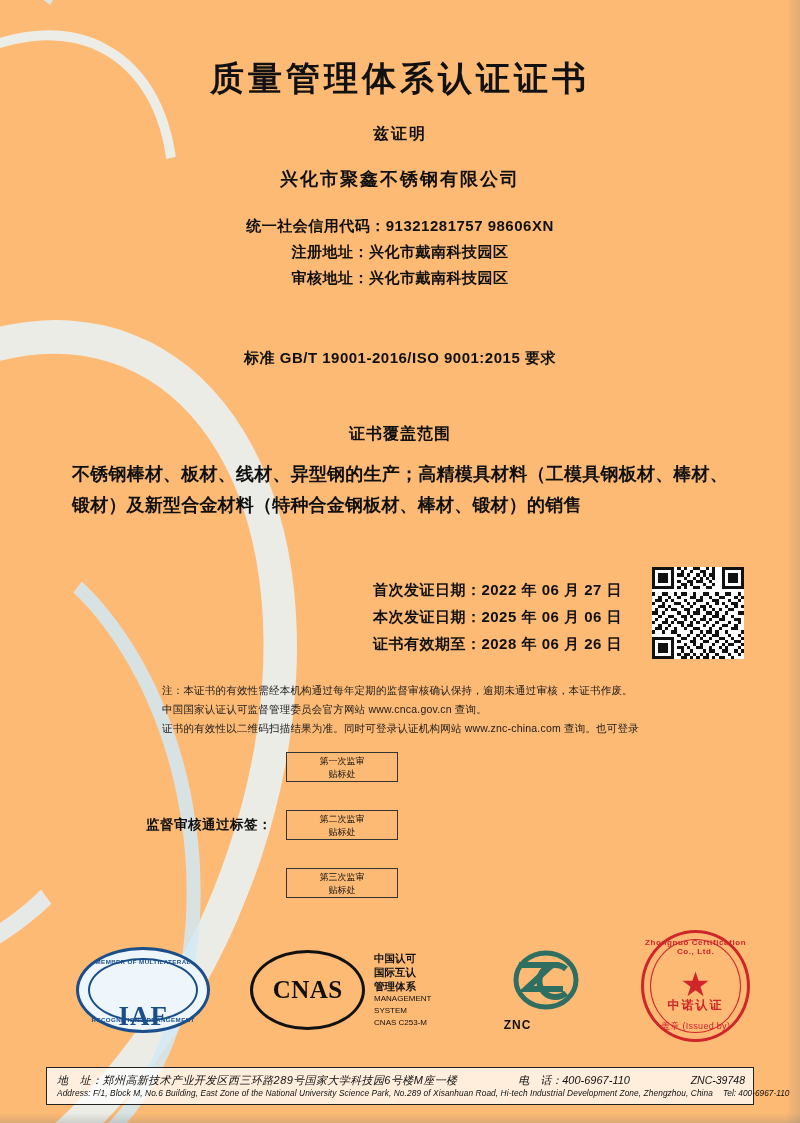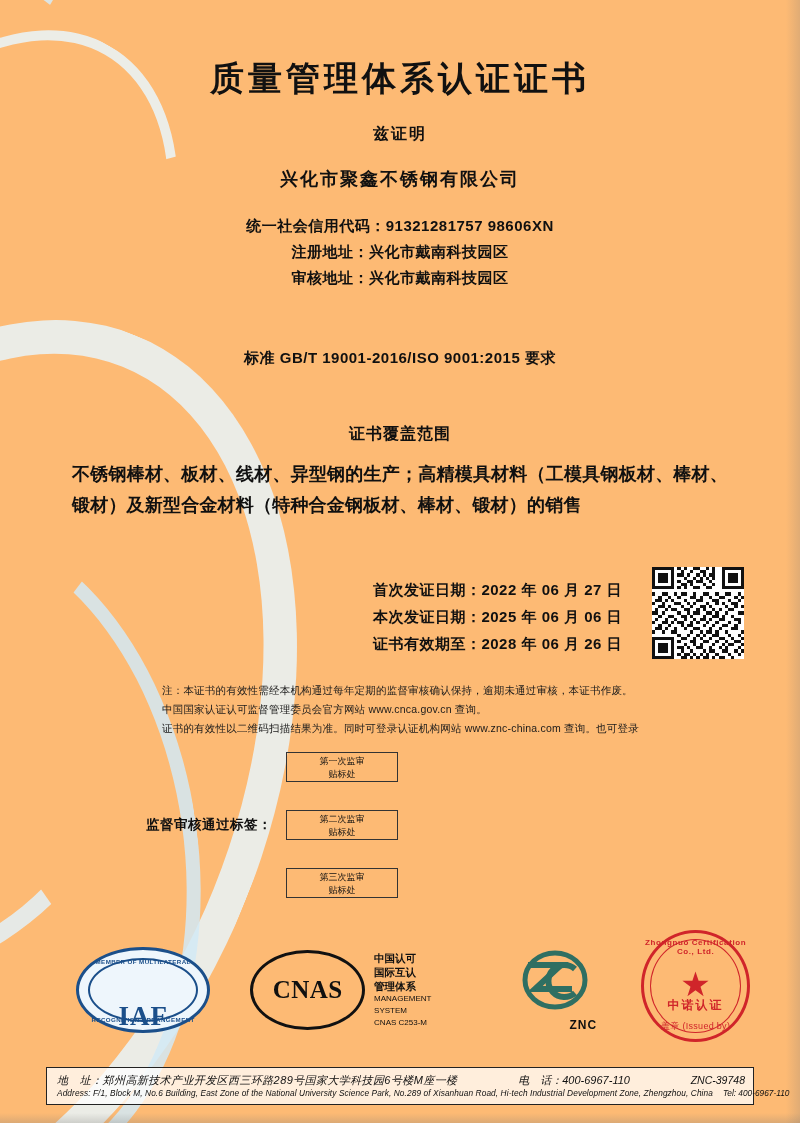--- a/index.html
+++ b/index.html
@@ -267,21 +267,21 @@
     font-weight: bold;
   }
   .cnas-txt .en {
     font-size: 8px;
     font-weight: normal;
     line-height: 12px;
   }
   
   .znc {
     width: 96px;
-    text-align: right;
+    text-align: left;
   }
   .znc-mark {
     width: 84px;
     height: 62px;
     margin: 0 auto;
   }
   .znc-name {
     font-size: 12px;
     font-weight: bold;
     letter-spacing: 1px;

